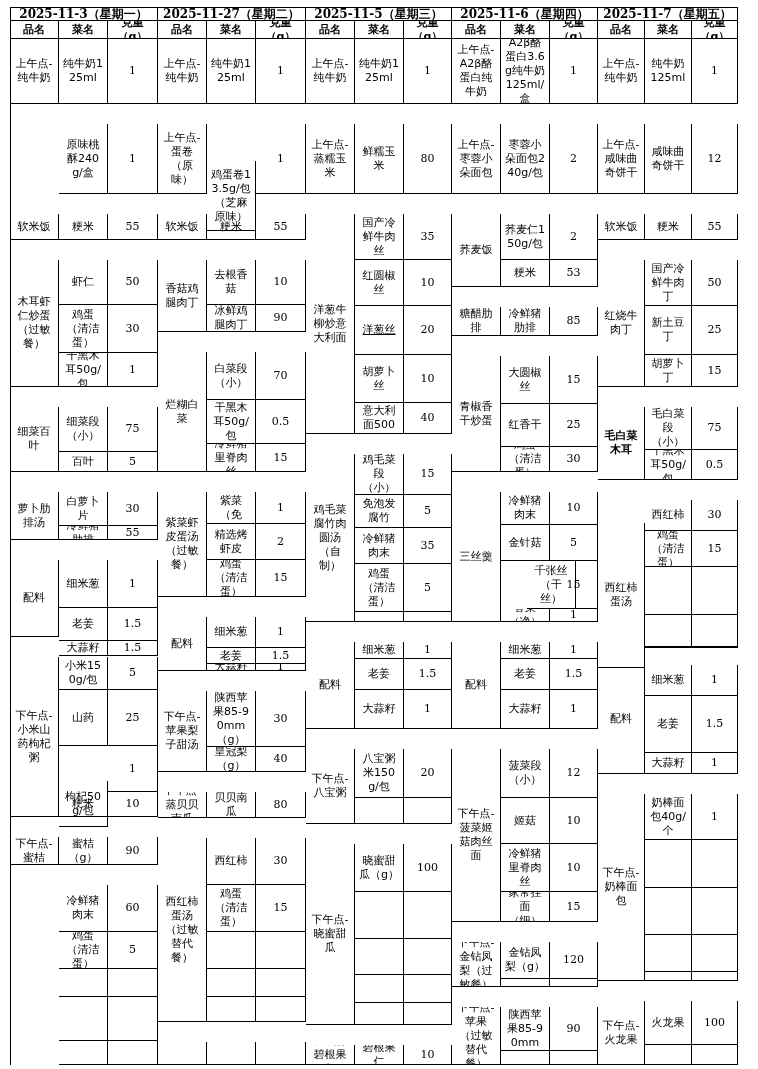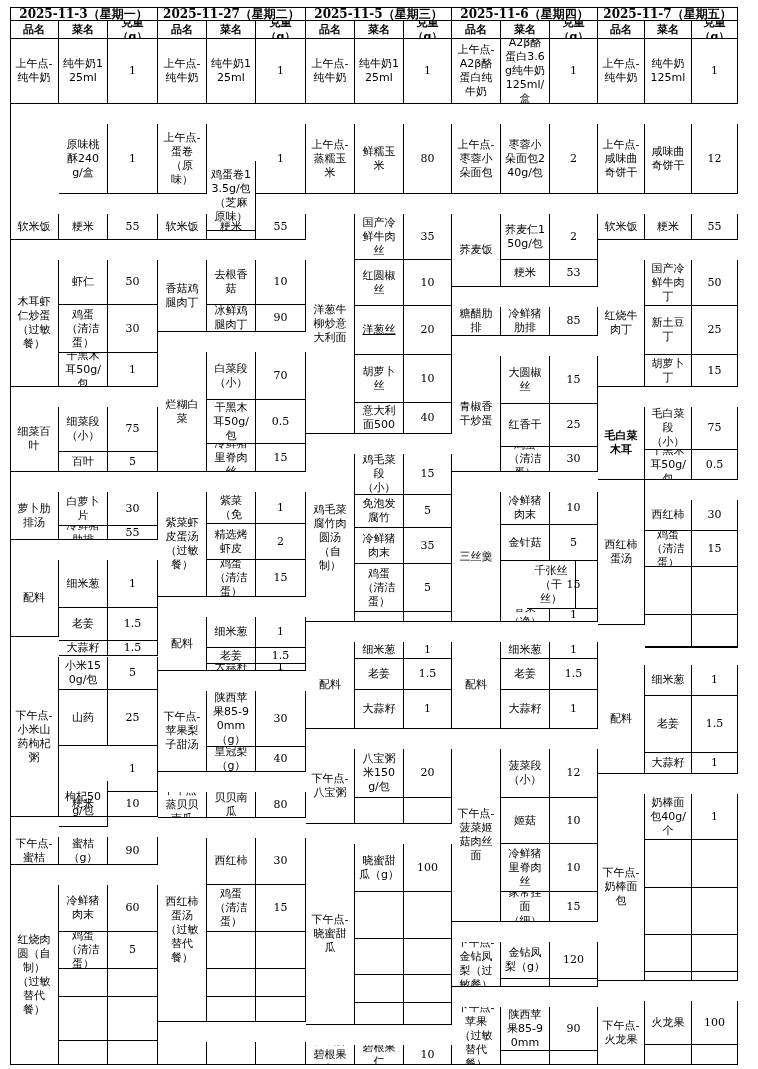--- a/index.html
+++ b/index.html
@@ -60,21 +60,20 @@
     <div class="cell num" style="left: 98px; top: 650px; width: 50px; height: 33px;">5</div>
     <div class="cell " style="left: 49px; top: 683px; width: 49px; height: 56px;">山药</div>
     <div class="cell num" style="left: 98px; top: 683px; width: 50px; height: 56px;">25</div>
     <div class="cell " style="left: 49px; top: 774px; width: 49px; height: 46px;">枸杞50g/包</div>
     <div class="cell num" style="left: 98px; top: 739px; width: 50px; height: 46px;">1</div>
     <div class="cell " style="left: 49px; top: 785px; width: 49px; height: 25px;">粳米</div>
     <div class="cell num" style="left: 98px; top: 785px; width: 50px; height: 25px;">10</div>
     <div class="cell " style="left: 0px; top: 830px; width: 49px; height: 28px;">下午点-蜜桔</div>
     <div class="cell " style="left: 49px; top: 830px; width: 49px; height: 28px;">蜜桔（g）</div>
     <div class="cell num" style="left: 98px; top: 830px; width: 50px; height: 28px;">90</div>
-    <div class="cell " style="left: 0px; top: 878px; width: 49px; height: 180px;">红烧肉圆（自制）（过敏替代餐）</div>
     <div class="cell " style="left: 49px; top: 878px; width: 49px; height: 47px;">冷鲜猪肉末</div>
     <div class="cell num" style="left: 98px; top: 878px; width: 50px; height: 47px;">60</div>
     <div class="cell " style="left: 49px; top: 925px; width: 49px; height: 37px;">鸡蛋（清洁蛋）</div>
     <div class="cell num" style="left: 98px; top: 925px; width: 50px; height: 37px;">5</div>
     <div class="cell " style="left: 49px; top: 962px; width: 49px; height: 28px;"></div>
     <div class="cell num" style="left: 98px; top: 962px; width: 50px; height: 28px;"></div>
     <div class="cell " style="left: 49px; top: 990px; width: 49px; height: 44px;"></div>
     <div class="cell num" style="left: 98px; top: 990px; width: 50px; height: 44px;"></div>
     <div class="cell " style="left: 49px; top: 1034px; width: 49px; height: 24px;"></div>
     <div class="cell num" style="left: 98px; top: 1034px; width: 50px; height: 24px;"></div>
@@ -275,21 +274,21 @@
     <div class="cell num" style="left: 682px; top: 253px; width: 46px; height: 46px;">50</div>
     <div class="cell " style="left: 635px; top: 299px; width: 47px; height: 49px;">新土豆丁</div>
     <div class="cell num" style="left: 682px; top: 299px; width: 46px; height: 49px;">25</div>
     <div class="cell " style="left: 635px; top: 348px; width: 47px; height: 32px;">胡萝卜丁</div>
     <div class="cell num" style="left: 682px; top: 348px; width: 46px; height: 32px;">15</div>
     <div class="cell " style="left: 588px; top: 400px; width: 47px; height: 73px; font-weight: bold;">毛白菜木耳</div>
     <div class="cell " style="left: 635px; top: 400px; width: 47px; height: 43px;">毛白菜段（小）</div>
     <div class="cell num" style="left: 682px; top: 400px; width: 46px; height: 43px;">75</div>
     <div class="cell " style="left: 635px; top: 443px; width: 47px; height: 30px;">干黑木耳50g/包</div>
     <div class="cell num" style="left: 682px; top: 443px; width: 46px; height: 30px;">0.5</div>
-    <div class="cell " style="left: 588px; top: 473px; width: 47px; height: 145px;">西红柿蛋汤</div>
+    <div class="cell " style="left: 588px; top: 516px; width: 47px; height: 145px;">西红柿蛋汤</div>
     <div class="cell " style="left: 635px; top: 493px; width: 47px; height: 31px;">西红柿</div>
     <div class="cell num" style="left: 682px; top: 493px; width: 46px; height: 31px;">30</div>
     <div class="cell " style="left: 635px; top: 524px; width: 47px; height: 36px;">鸡蛋（清洁蛋）</div>
     <div class="cell num" style="left: 682px; top: 524px; width: 46px; height: 36px;">15</div>
     <div class="cell " style="left: 635px; top: 560px; width: 47px; height: 48px;"></div>
     <div class="cell num" style="left: 682px; top: 560px; width: 46px; height: 48px;"></div>
     <div class="cell " style="left: 635px; top: 608px; width: 47px; height: 32px;"></div>
     <div class="cell num" style="left: 682px; top: 608px; width: 46px; height: 32px;"></div>
     <div class="cell " style="left: 635px; top: 640px; width: 47px;"></div>
     <div class="cell num" style="left: 682px; top: 640px; width: 46px;"></div>

